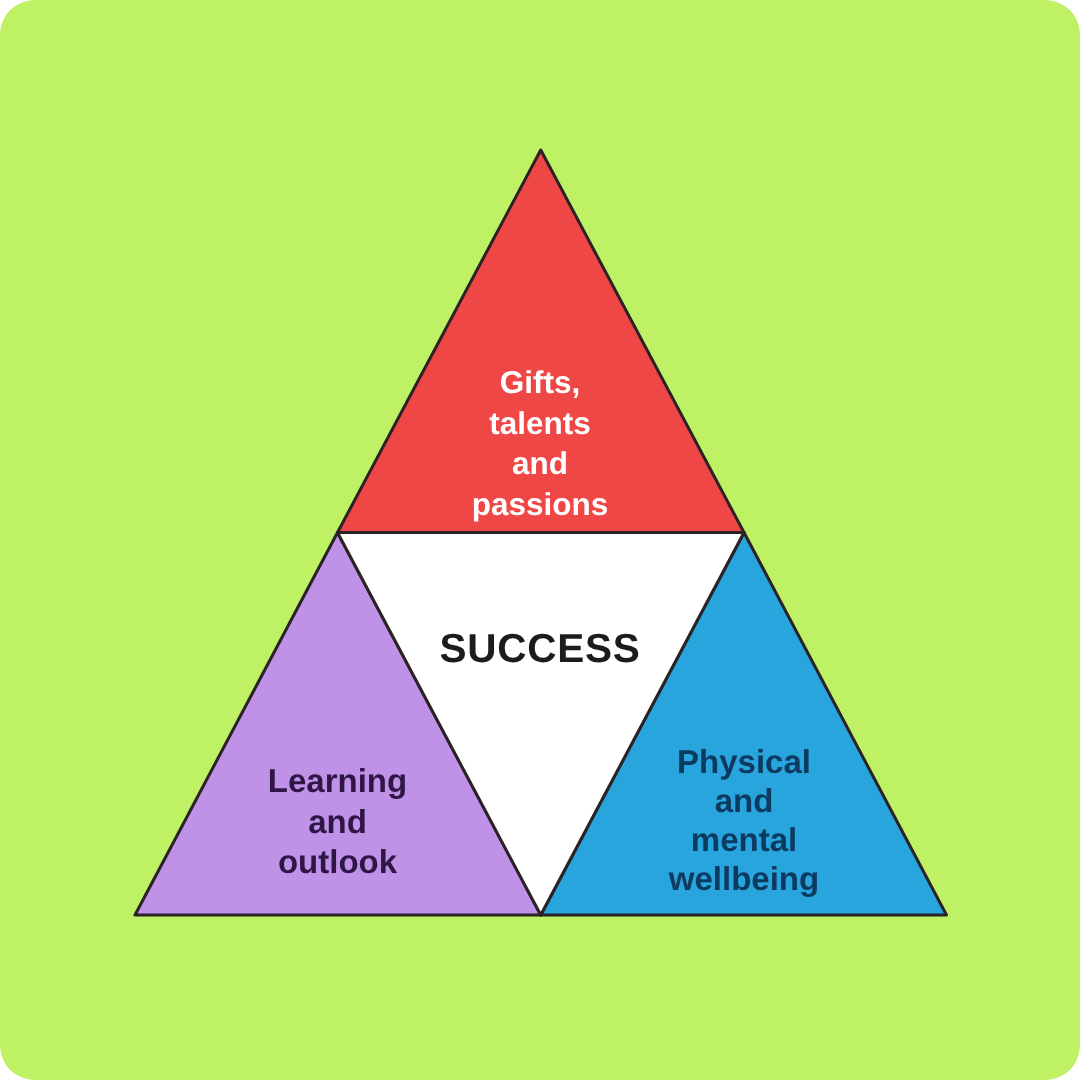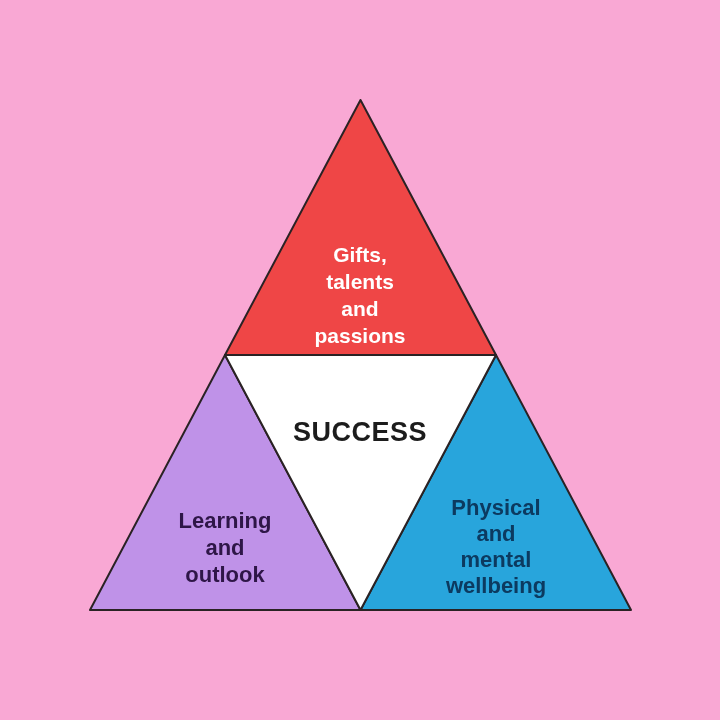--- a/index.html
+++ b/index.html
@@ -5,23 +5,24 @@
 <style>
   html, body {
     margin: 0;
     padding: 0;
     background: #ffffff;
   }
   .canvas {
     position: relative;
     width: 720px;
     height: 720px;
-    background: #f9a8d4;
+    background: #bef264;
     overflow: hidden;
     font-family: "Liberation Sans", "DejaVu Sans", sans-serif;
+    border-radius: 23px;
   }
   svg.diagram {
     display: block;
     width: 720px;
     height: 720px;
   }
   .tri-label {
     font-family: "Liberation Sans", "DejaVu Sans", sans-serif;
     font-weight: bold;
     text-anchor: middle;

